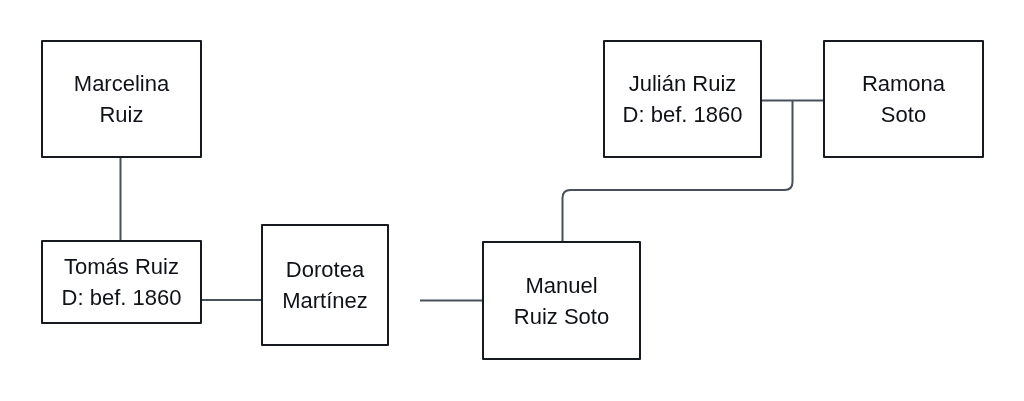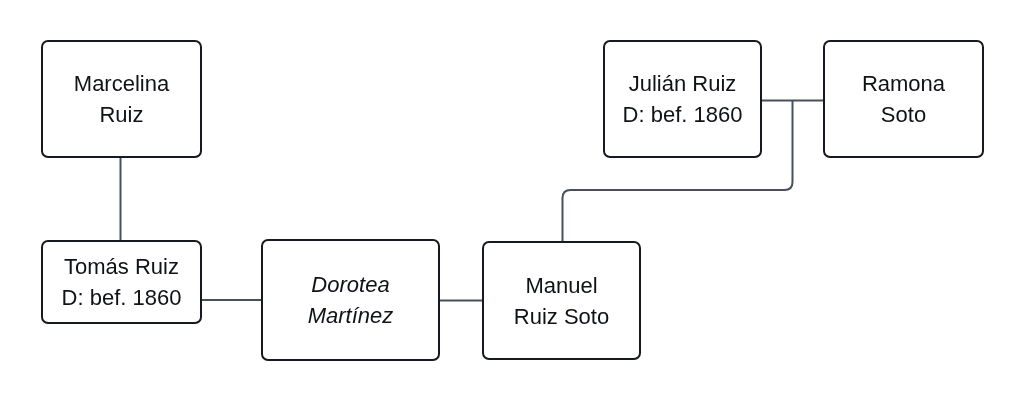--- a/index.html
+++ b/index.html
@@ -26,35 +26,35 @@
   .edge{
     stroke:var(--line);
     stroke-width:2;
     fill:none;
   }
   .node{
     position:absolute;
     box-sizing:border-box;
     background:var(--boxfill);
     border:2px solid var(--border);
-    border-radius:7px;
+    border-radius:1px;
     display:flex;
     align-items:center;
     justify-content:center;
     text-align:center;
     color:var(--text);
     font-size:22px;
     line-height:31px;
     font-weight:400;
     cursor:pointer;
   }
   .tline{display:block;}
   .n-marcelina{left:41px;top:40px;width:161px;height:118px;}
   .n-tomas{left:41px;top:240px;width:161px;height:84px;}
-  .n-dorotea{left:261px;top:239px;width:179px;height:122px;font-style:italic;}
+  .n-dorotea{left:261px;top:224px;width:128px;height:122px;}
   .n-manuel{left:482px;top:241px;width:159px;height:119px;}
   .n-julian{left:603px;top:40px;width:159px;height:118px;}
   .n-ramona{left:823px;top:40px;width:161px;height:118px;}
 </style>
 </head>
 <body>
 
 <div class="canvas">
 
   <svg class="connector-layer" width="1024" height="401" viewBox="0 0 1024 401" xmlns="http://www.w3.org/2000/svg">

